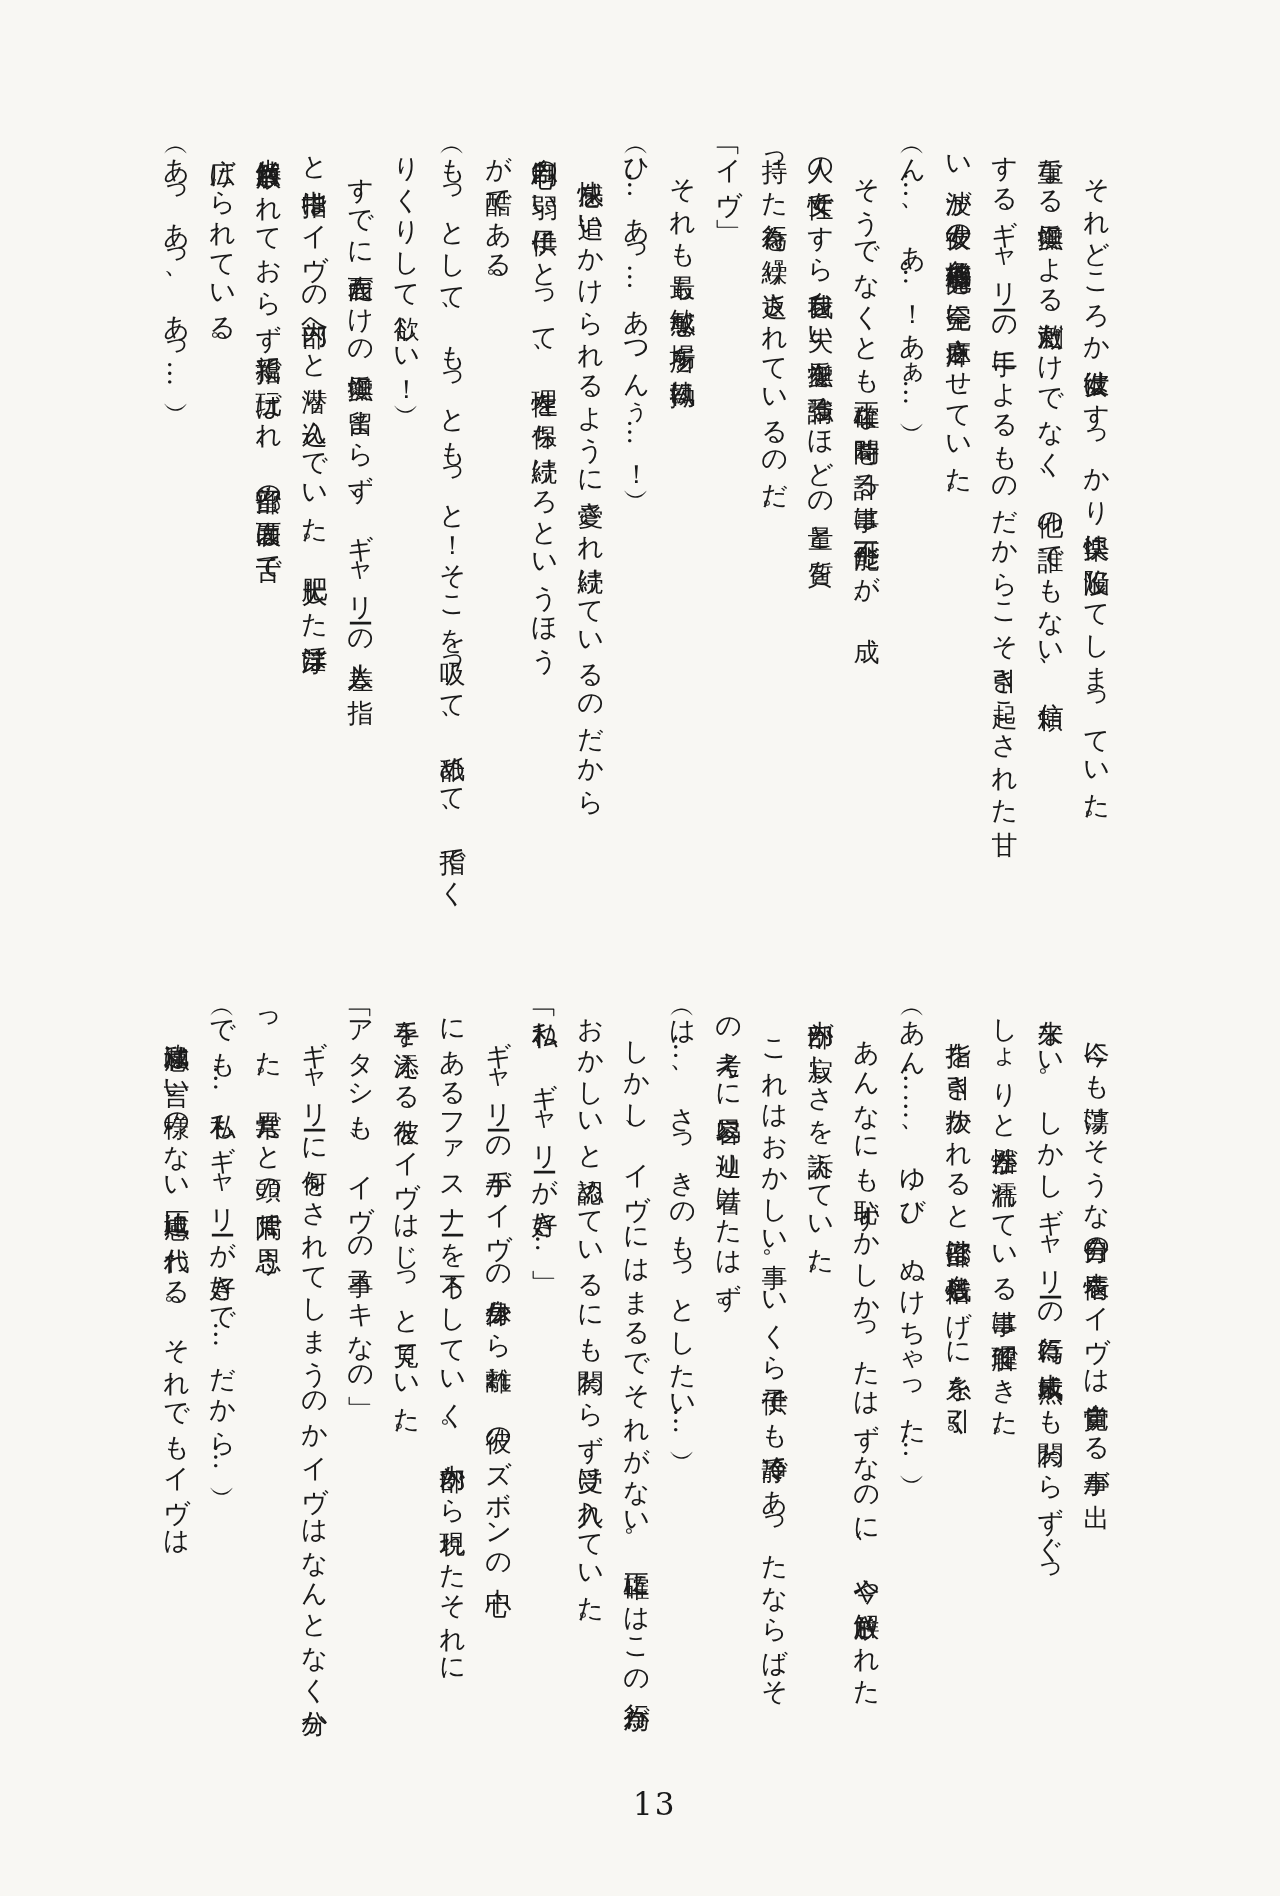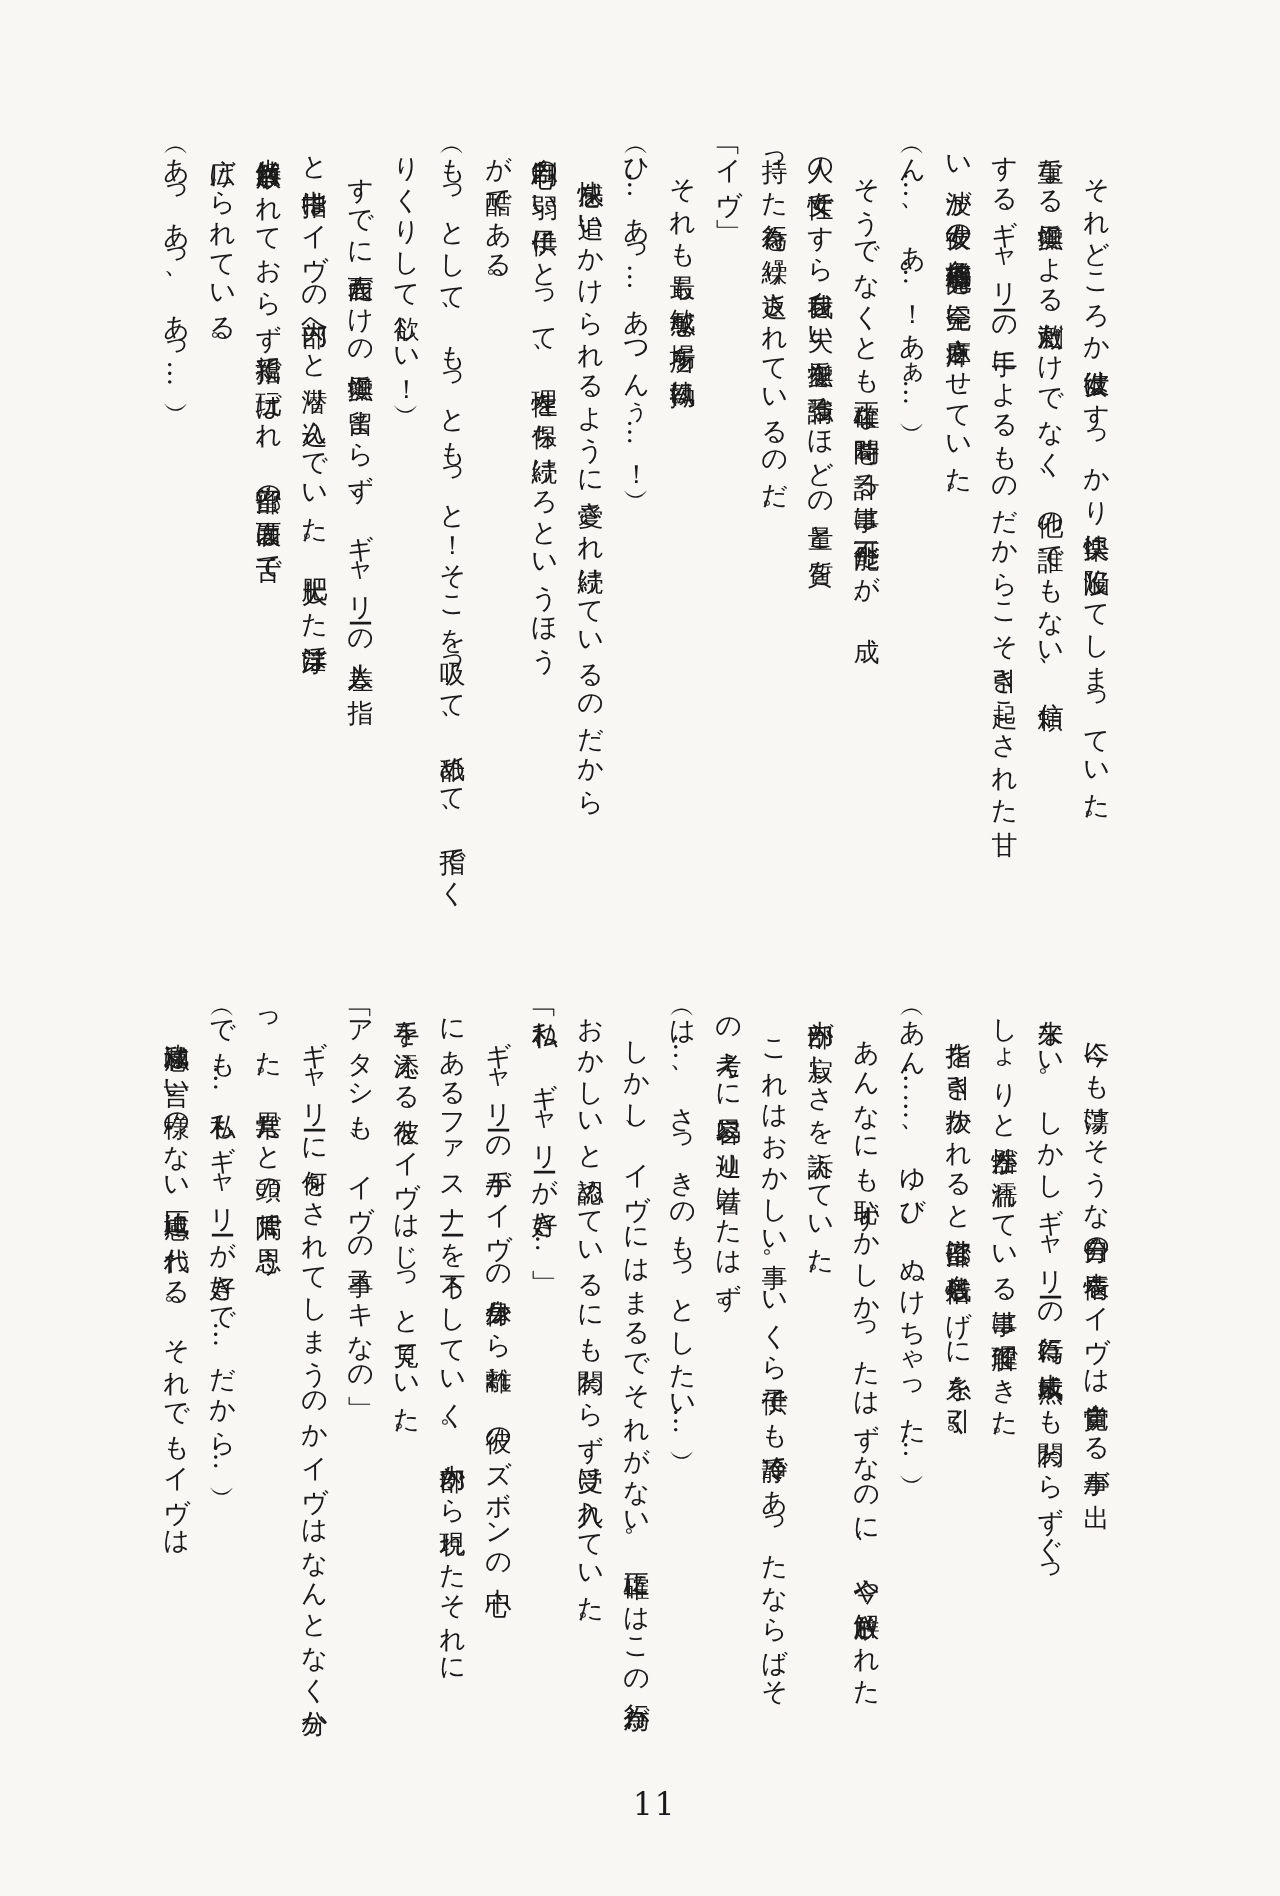--- a/index.html
+++ b/index.html
@@ -98,15 +98,15 @@
       <p class="line indent">ギャリーの手がイヴの身体から離れ、彼のズボンの中心</p>
       <p class="line">にあるファスナーを下ろしていく。内部から現れたそれに</p>
       <p class="line">手を添える彼をイヴはじっと見ていた。</p>
       <p class="line">「アタシも、イヴの事スキなの」</p>
       <p class="line indent">ギャリーに何をされてしまうのかイヴはなんとなく分か</p>
       <p class="line">った。異常だと頭の片隅で思う。</p>
       <p class="line">（でも…私もギャリーが好きで…だから…）</p>
       <p class="line indent">違和感は言い様のない圧迫感に代わる。それでもイヴは</p>
     </div>
 
-  <div class="page-number">11</div>
+  <div class="page-number">13</div>
 
 </div>
 
 </body></html>

